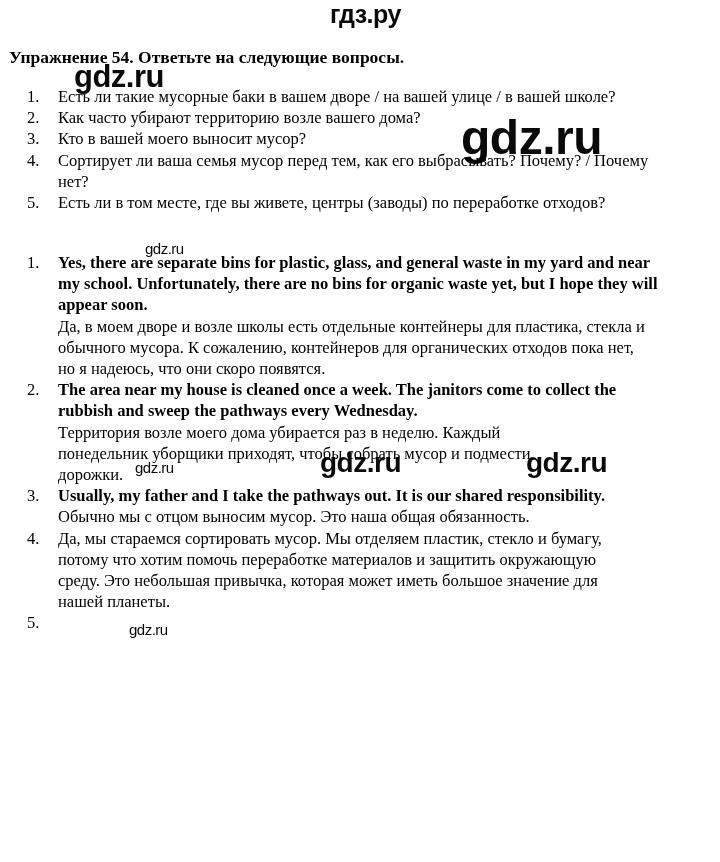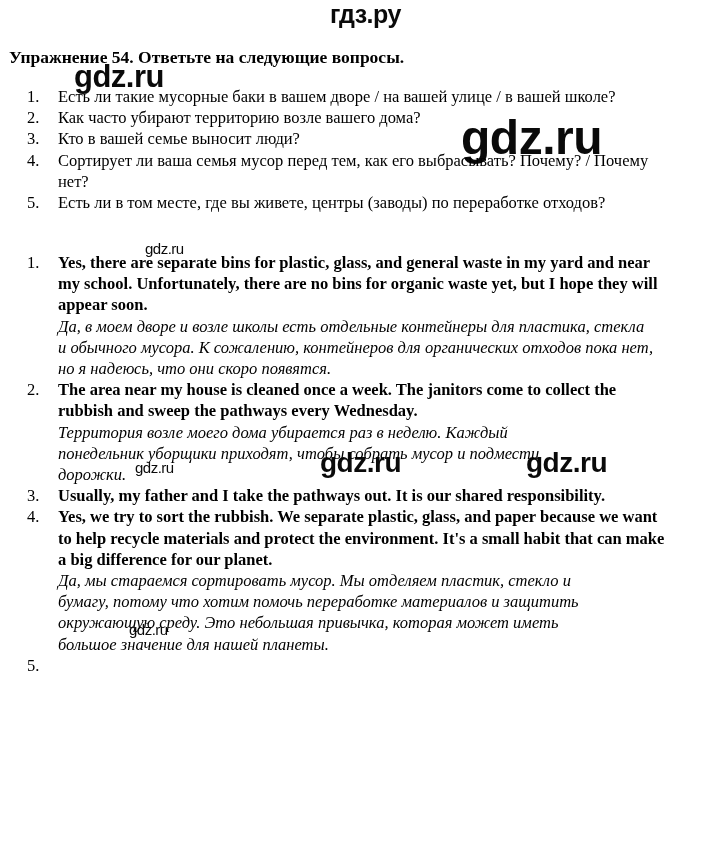--- a/index.html
+++ b/index.html
@@ -86,21 +86,21 @@
     flex: 1 1 auto;
     min-width: 0;
   }
   .para {
     font-size: 16.5px;
     line-height: 21.2px;
     margin: 0;
     text-align: left;
   }
   .para.en { font-style: normal; font-weight: bold; }
-  .para.ru { font-style: italic; }
+  .para.ru { }
 
   
   .w-q  { max-width: 600px; }
   .w-a1 { max-width: 608px; }
   .w-r1 { max-width: 596px; }
   .w-a2 { max-width: 612px; }
   .w-r2 { max-width: 520px; }
   .w-a3 { max-width: 620px; }
   .w-a4 { max-width: 616px; }
   .w-r4 { max-width: 560px; }
@@ -137,21 +137,21 @@
       </li>
       <li class="item">
         <span class="marker">2.</span>
         <span class="body">
             <p class="para w-q">Как часто убирают территорию возле вашего дома?</p>
           </span>
       </li>
       <li class="item">
         <span class="marker">3.</span>
         <span class="body">
-            <p class="para w-q">Кто в вашей семье выносит люди?</p>
+            <p class="para w-q">Кто в вашей моего выносит мусор?</p>
           </span>
       </li>
       <li class="item">
         <span class="marker">4.</span>
         <span class="body">
             <p class="para w-q">Сортирует ли ваша семья мусор перед тем, как его выбрасывать? Почему? / Почему нет?</p>
           </span>
       </li>
       <li class="item">
         <span class="marker">5.</span>
@@ -173,26 +173,26 @@
         <span class="marker">2.</span>
         <span class="body">
           <p class="para en w-a2">The area near my house is cleaned once a week. The janitors come to collect the rubbish and sweep the pathways every Wednesday.</p>
           <p class="para ru w-r2">Территория возле моего дома убирается раз в неделю. Каждый понедельник уборщики приходят, чтобы собрать мусор и подмести дорожки.</p>
         </span>
       </li>
       <li class="item">
         <span class="marker">3.</span>
         <span class="body">
           <p class="para en w-a3">Usually, my father and I take the pathways out. It is our shared responsibility.</p>
+          <p class="para ru w-a3">Обычно мы с отцом выносим мусор. Это наша общая обязанность.</p>
         </span>
       </li>
       <li class="item">
         <span class="marker">4.</span>
         <span class="body">
-          <p class="para en w-a4">Yes, we try to sort the rubbish. We separate plastic, glass, and paper because we want to help recycle materials and protect the environment. It's a small habit that can make a big difference for our planet.</p>
           <p class="para ru w-r4">Да, мы стараемся сортировать мусор. Мы отделяем пластик, стекло и бумагу, потому что хотим помочь переработке материалов и защитить окружающую среду. Это небольшая привычка, которая может иметь большое значение для нашей планеты.</p>
         </span>
       </li>
       <li class="item">
         <span class="marker">5.</span>
         <span class="body">
         </span>
       </li>
     </ol>
 

